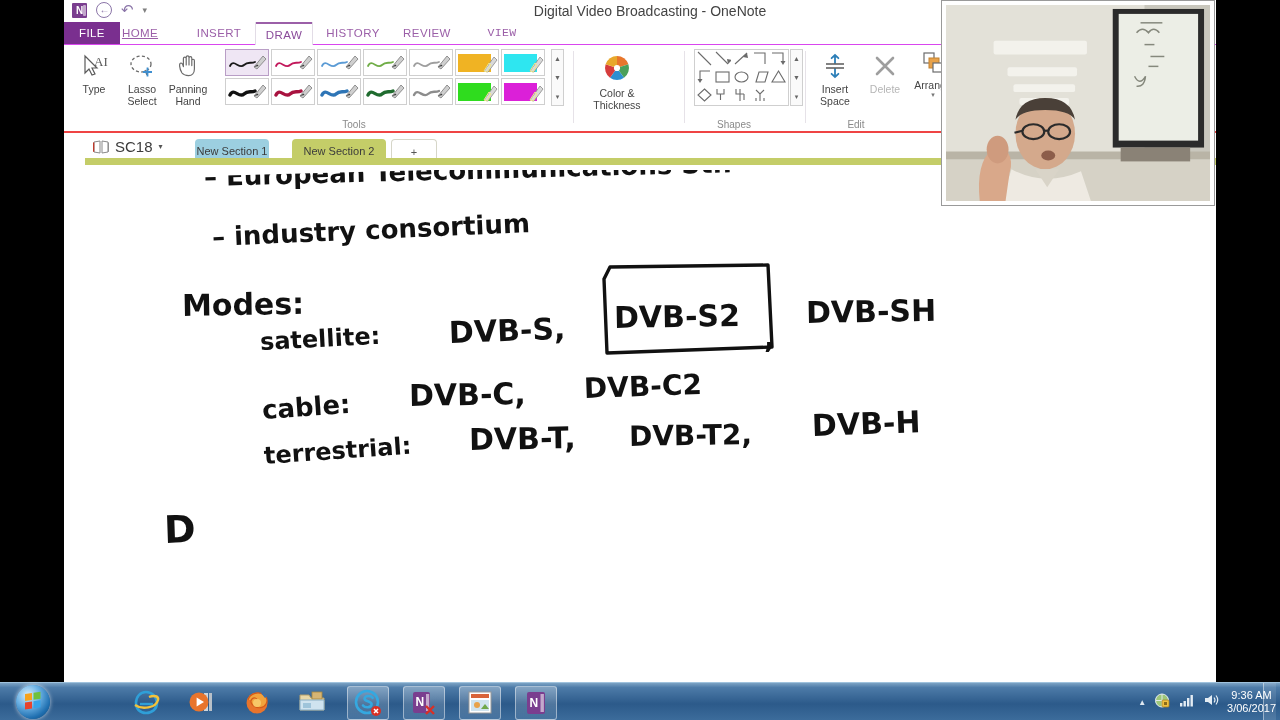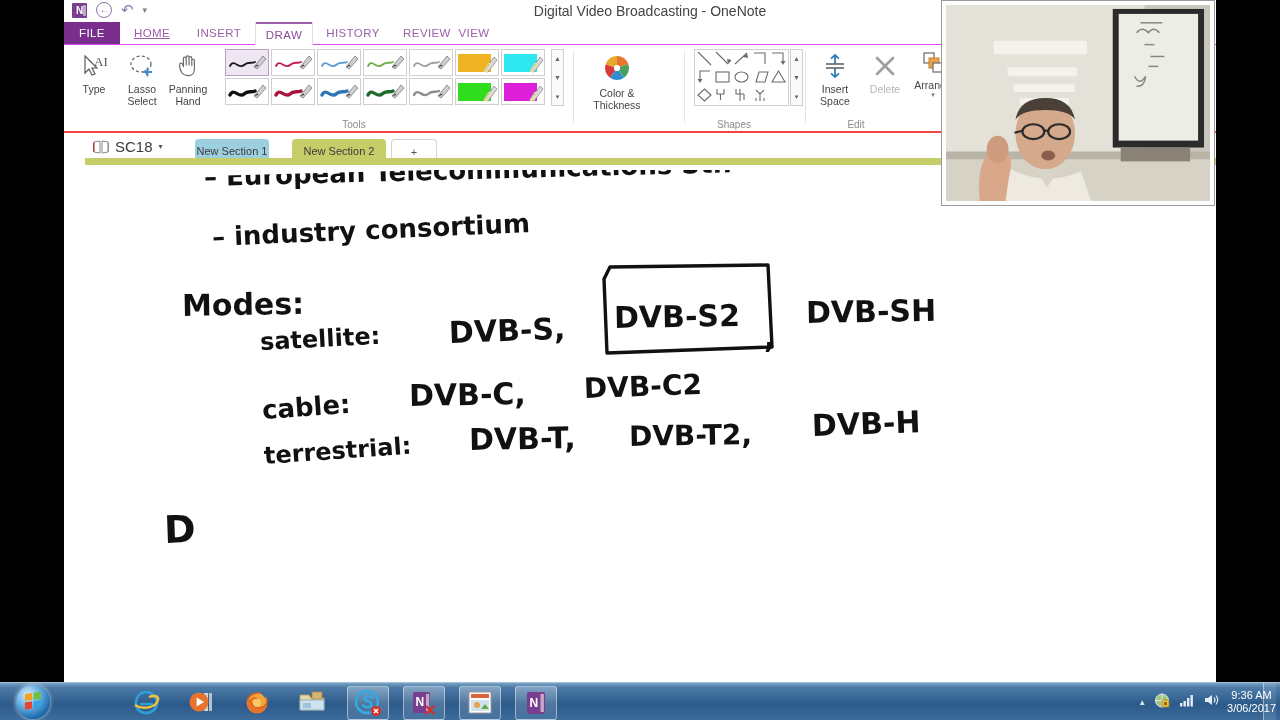--- a/index.html
+++ b/index.html
@@ -132,26 +132,26 @@
       <div class="win-title">Digital Video Broadcasting - OneNote</div>
       <div class="win-ctl">
         <span>—</span>
         <span>◻</span>
         <span>✕</span>
       </div>
     </div>
 
     <div class="ribbon-tabs" id="ribbonTabs">
         <div class="tab file" style="left: 0px; width: 56px;">FILE</div>
-        <div class="tab" style="left: 60px; width: 56px; text-decoration: underline;">HOME</div>
+        <div class="tab" style="left: 48px; width: 56px; text-decoration: underline;">HOME</div>
         <div class="tab" style="left: 124px; width: 62px;">INSERT</div>
         <div class="tab active" style="left: 192px; width: 56px;">DRAW</div>
         <div class="tab" style="left: 254px; width: 70px;">HISTORY</div>
         <div class="tab" style="left: 330px; width: 66px;">REVIEW</div>
-        <div class="tab" style="left: 384px; width: 52px;">VIEW</div>
+        <div class="tab" style="left: 412px; width: 52px; font-family: Liberation Mono, monospace;">VIEW</div>
       </div>
 
     <div class="ribbon">
 
       <div class="grp-sep" style="left:509px"></div>
       <div class="grp-sep" style="left:620px"></div>
       <div class="grp-sep" style="left:741px"></div>
       <div class="grp-sep" style="left:905px"></div>
 
       <div class="ctl" style="left:8px;top:8px;width:44px;">

